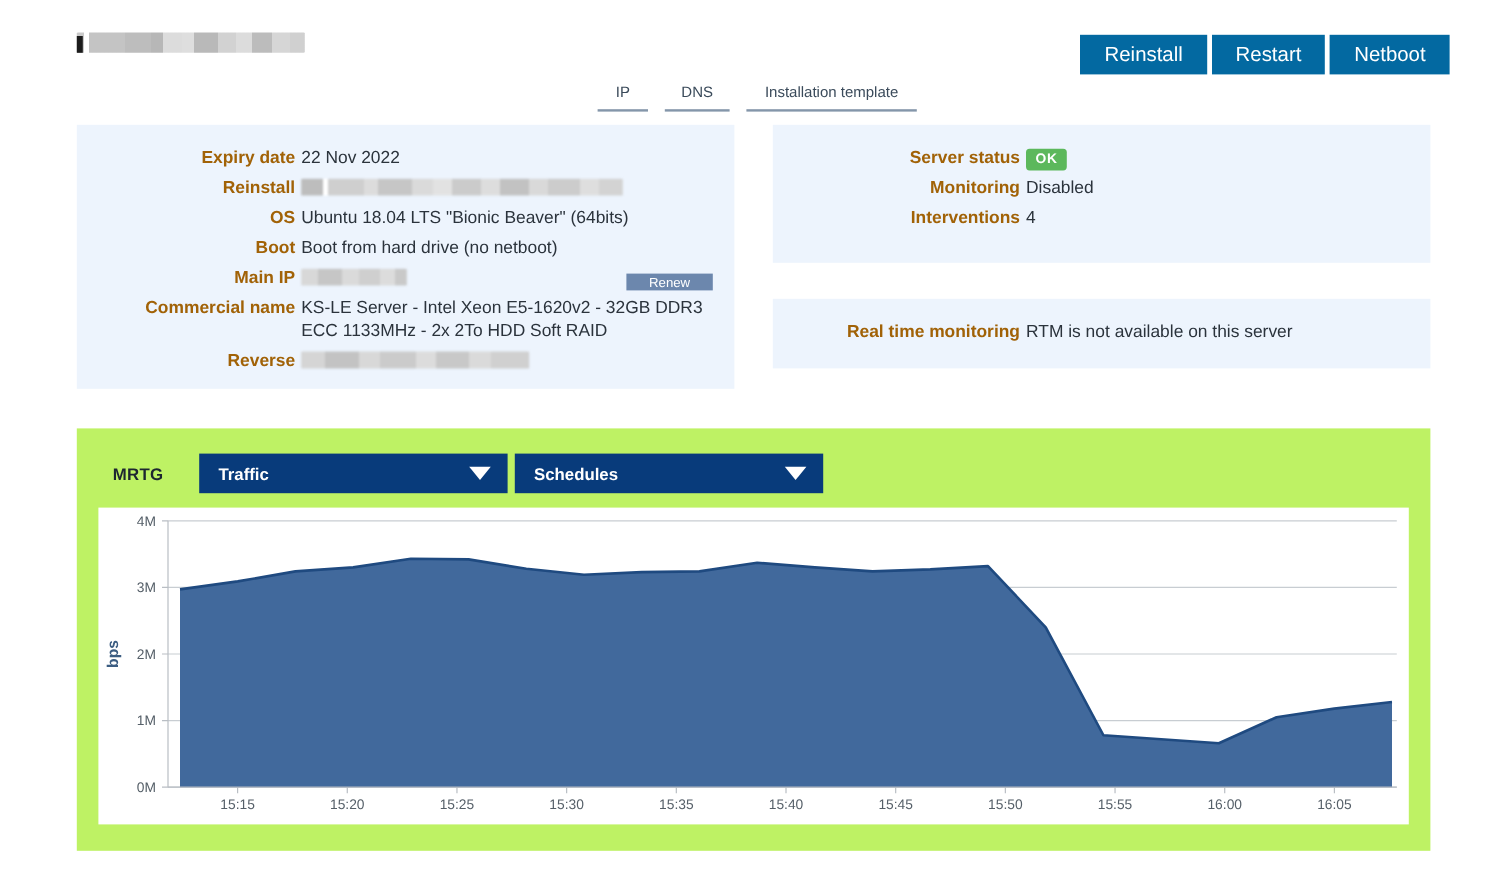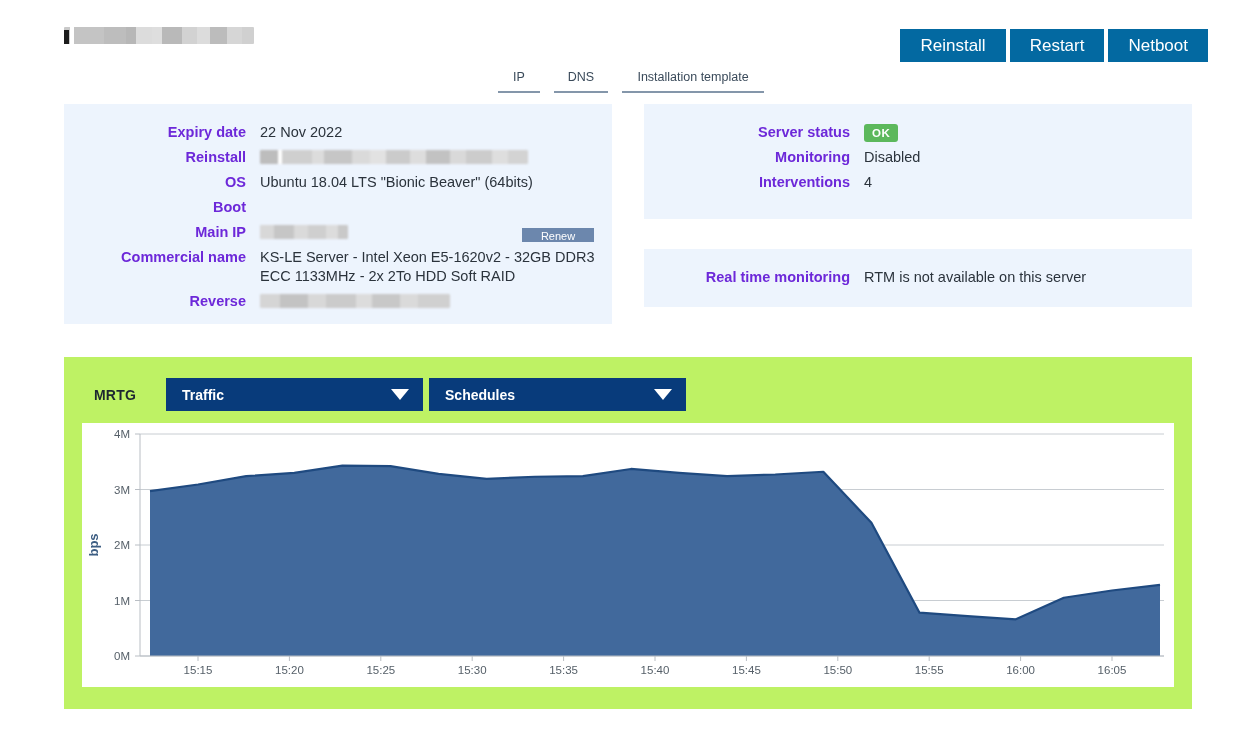--- a/index.html
+++ b/index.html
@@ -107,30 +107,30 @@
     width: 100%;
   }
   .kv-row {
     display: flex;
     align-items: flex-start;
     margin-bottom: 6px;
   }
   .kv-key {
     font-size: 14.5px;
     font-weight: bold;
-    color: #6d28d9;
+    color: #a16207;
     text-align: right;
     flex: 0 0 auto;
     line-height: 19px;
   }
   .kv-val {
     font-size: 14.5px;
     color: #2b333c;
     line-height: 19px;
-    margin-left: 14px;
+    margin-left: 5px;
     white-space: pre-line;
   }
 
   
   #panel-left .kv-grid { padding-top: 19px; }
   #panel-left .kv-key { width: 182px; }
 
   
   #panel-right .kv-grid { padding-top: 19px; }
   #panel-right .kv-key { width: 206px; }
@@ -302,20 +302,21 @@
         <div class="kv-val"><span class="redact redact-dc"></span></div>
       </div>
 
       <div class="kv-row">
         <div class="kv-key">OS</div>
         <div class="kv-val">Ubuntu 18.04 LTS "Bionic Beaver" (64bits)</div>
       </div>
 
       <div class="kv-row">
         <div class="kv-key">Boot</div>
+        <div class="kv-val">Boot from hard drive (no netboot)</div>
       </div>
 
       <div class="kv-row">
         <div class="kv-key">Main IP</div>
         <div class="kv-val"><span class="redact redact-ip"></span></div>
       </div>
 
       <div class="kv-row">
         <div class="kv-key">Commercial name</div>
         <div class="kv-val">KS-LE Server - Intel Xeon E5-1620v2 - 32GB DDR3

